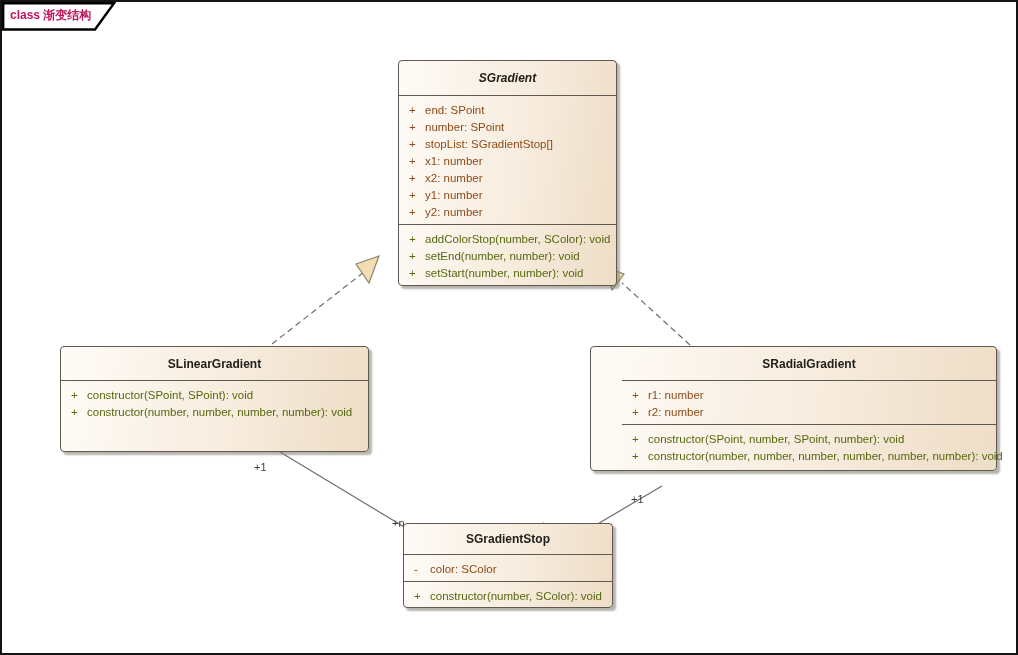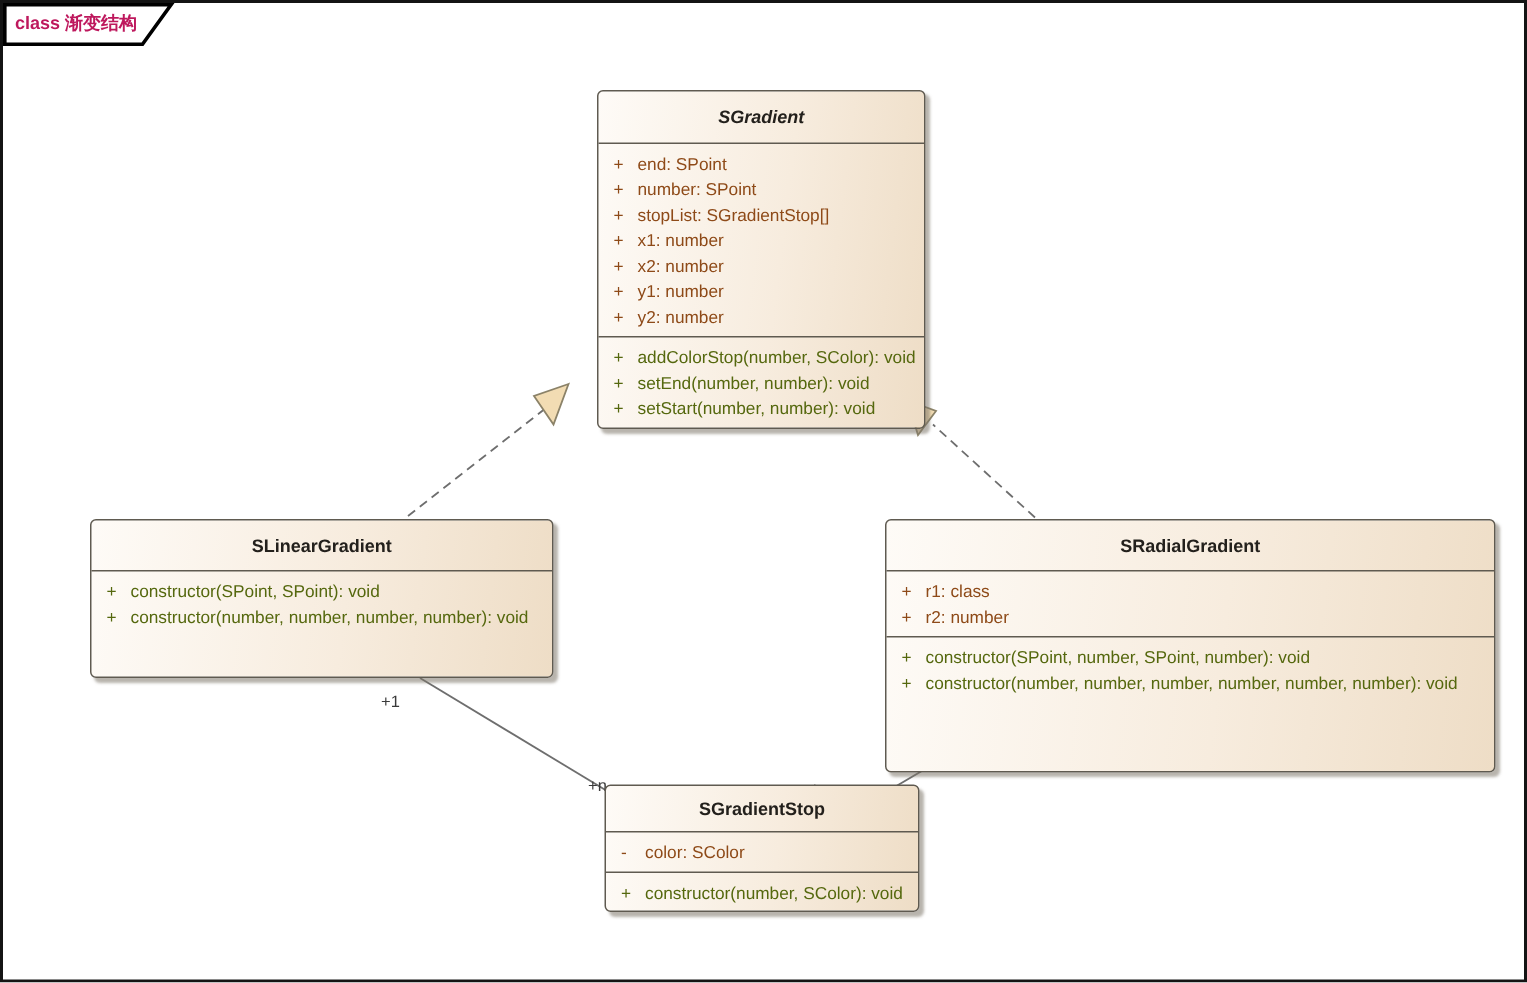--- a/index.html
+++ b/index.html
@@ -115,26 +115,26 @@
           <span class="vis">+</span>
           <span>constructor(SPoint, SPoint): void</span>
         </div>
       <div class="member meth">
           <span class="vis">+</span>
           <span>constructor(number, number, number, number): void</span>
         </div>
     </div>
   </div>
 
-  <div class="uml-class" style="left:570px;top:344px;width:407px;height:169px;">
+  <div class="uml-class" style="left:570px;top:344px;width:407px;height:125px;padding-left:31px;">
     <div class="uml-title" style="height:33px;">SRadialGradient</div>
     <div class="compartment with-divider">
       <div class="member attr">
           <span class="vis">+</span>
-          <span>r1: class</span>
+          <span>r1: number</span>
         </div>
       <div class="member attr">
           <span class="vis">+</span>
           <span>r2: number</span>
         </div>
     </div>
     <div class="compartment grow">
       <div class="member meth">
           <span class="vis">+</span>
           <span>constructor(SPoint, number, SPoint, number): void</span>

